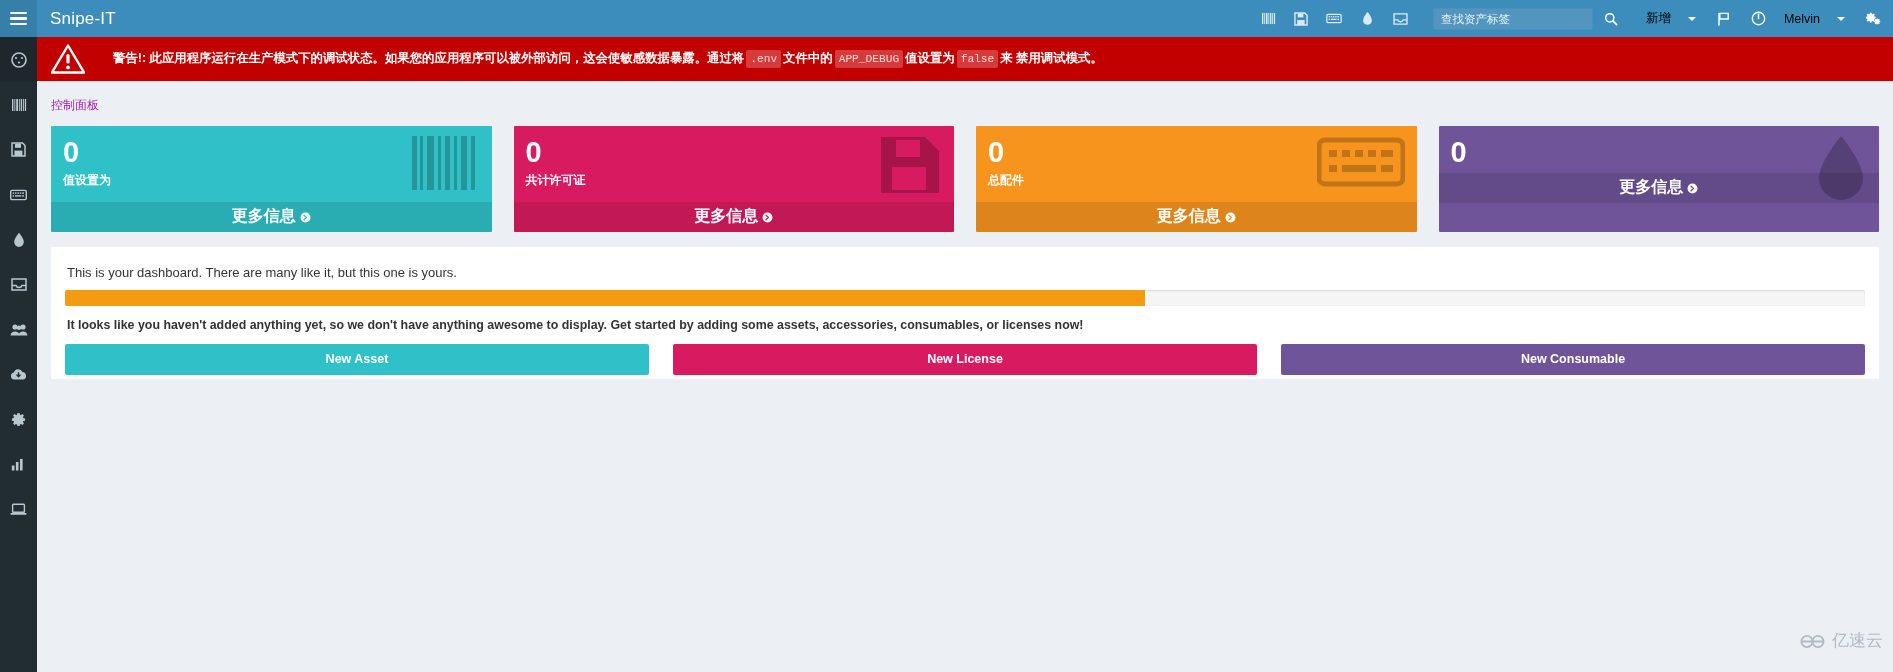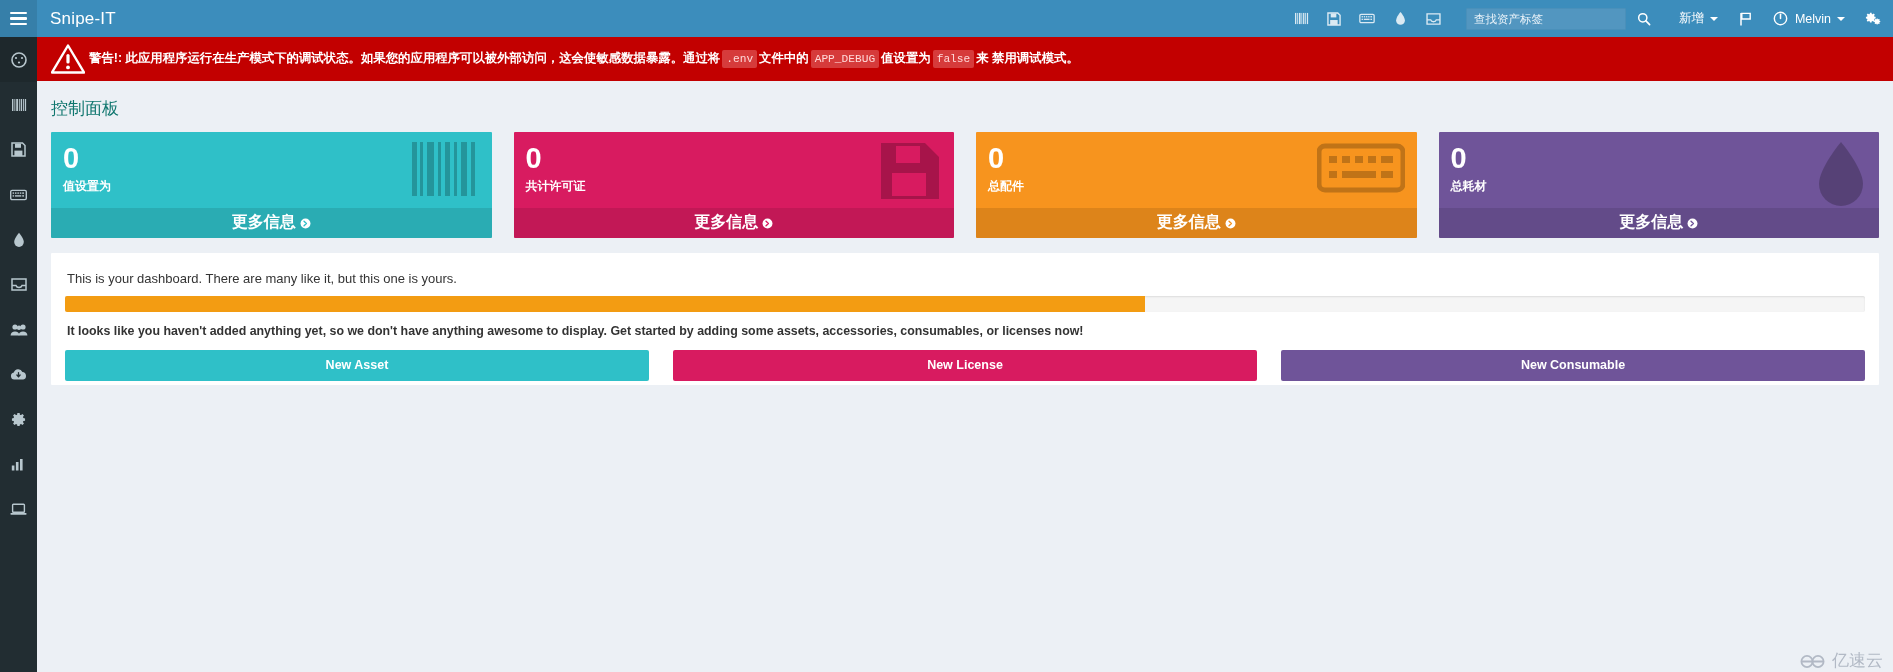--- a/index.html
+++ b/index.html
@@ -75,53 +75,53 @@
     border-radius: 1px;
     font-family: "Liberation Sans", sans-serif;
   }
   .search-input::placeholder { color: #eaf3f9; opacity: 1; }
   .search-btn {
     width: 36px; height: 24px; background: transparent;
     border: none; display: flex; align-items: center; justify-content: center;
     color: #ffffff; cursor: pointer;
   }
   .nav-link {
-    display: flex; align-items: center; gap: 4px;
-    padding: 0 11px; height: 37px; color: #ffffff;
+    display: flex; align-items: center; gap: 15px;
+    padding: 0 11px; height: 37px; color: #000000;
     font-size: 12.5px; cursor: pointer; white-space: nowrap;
   }
   .caret {
     display: inline-block; width: 0; height: 0;
     border-left: 4px solid transparent; border-right: 4px solid transparent;
     border-top: 4px solid #ffffff; margin-left: 2px;
   }
 
   
   .alert {
     background: #c20000; color: #fff;
     min-height: 44px; display: flex; align-items: center;
-    padding: 6px 12px 6px 14px; gap: 4px;
+    padding: 6px 12px 6px 14px; gap: 28px;
   }
   .alert-icon { flex: 0 0 auto; display: flex; align-items: center; }
   .alert-text {
     font-size: 12.4px; line-height: 1.45; font-weight: bold;
     display: flex; flex-wrap: wrap; align-items: center;
   }
   .alert-text .plain { font-weight: bold; }
   code.inline {
     font-family: "Liberation Mono", "DejaVu Sans Mono", monospace;
     background: #d63b3b; color: #ffd9d9;
     padding: 1px 4px; border-radius: 2px;
     font-size: 11.2px; margin: 0 2px; font-weight: normal;
   }
 
   
   .content { flex: 1; background: #ecf0f5; padding: 0; overflow: hidden; }
   .page-title {
-    font-size: 17px; color: #0f766e; font-weight: normal;
+    font-size: 12px; color: #a21caf; font-weight: normal;
     padding: 16px 8px 12px 14px;
   }
 
   .cards-row {
     display: flex; gap: 22px; padding: 0 14px;
   }
   .stat-card {
     flex: 1; position: relative; overflow: hidden;
     color: #fff; border-radius: 1px;
   }
@@ -160,21 +160,21 @@
   }
   .btn-row { display: flex; gap: 24px; }
   .big-btn {
     flex: 1; text-align: center; color: #fff;
     font-size: 12.5px; font-weight: bold;
     padding: 8px 0 9px 0; border: none; border-radius: 2px;
     cursor: pointer; font-family: "Liberation Sans", sans-serif;
   }
 
   .watermark {
-    position: absolute; right: 10px; bottom: 0;
+    position: absolute; right: 10px; bottom: 20px;
     display: flex; align-items: center; gap: 6px;
     color: #a8b0bd; font-size: 17px; opacity: .85;
   }
 </style>
 </head>
 <body>
 
 <div id="app">
 
   <div class="sidebar">
@@ -472,21 +472,20 @@
         </div>
 
         <div class="stat-card" style="background:#6f5499">
           <div class="stat-icon">
             <svg width="52" height="66" viewBox="0 0 52 66">
                 <path d="M26 2C26 2 48 28 48 44A22 22 0 0 1 4 44C4 28 26 2 26 2z" fill="#000"></path>
               </svg>
           </div>
           <div class="stat-body">
             <div class="stat-num">0</div>
-            <div class="stat-label">总耗材</div>
           </div>
           <a class="stat-footer">
             <span>更多信息</span><span class="arr"><svg width="11" height="11" viewBox="0 0 12 12">
                   <circle cx="6" cy="6" r="5.4" fill="#ffffff"></circle>
                   <path d="M4.4 3.6 7 6l-2.6 2.4" fill="none" stroke="#6f5499" stroke-width="1.5" stroke-linecap="round" stroke-linejoin="round"></path>
                 </svg></span>
           </a>
         </div>
 
       </div>

